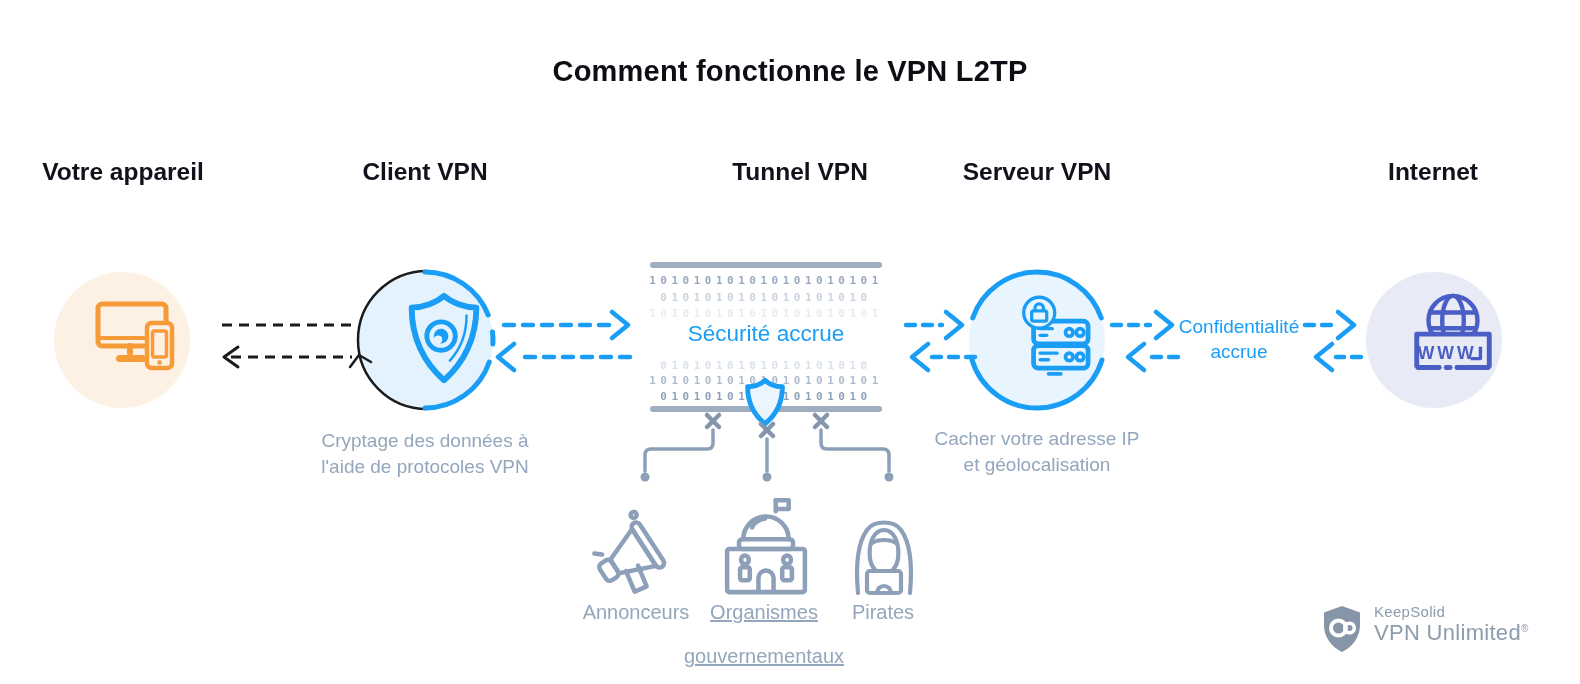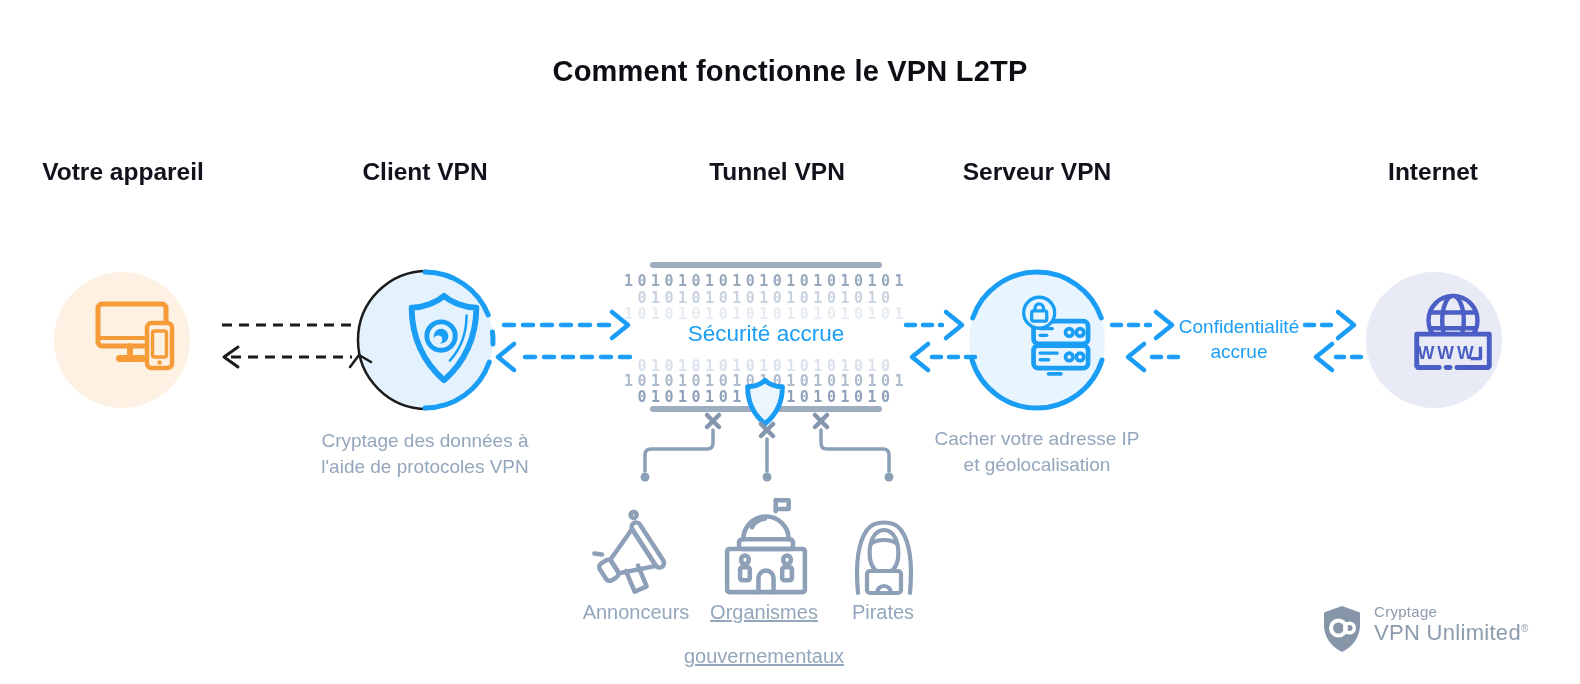--- a/index.html
+++ b/index.html
@@ -7,40 +7,40 @@
     position:relative;width:1580px;height:672px;background:#ffffff;overflow:hidden;
     font-family:"Liberation Sans", sans-serif;
   }
   .abs{position:absolute;}
   .center-x{transform:translateX(-50%);white-space:nowrap;}
   #title{top:55px;left:0;width:100%;text-align:center;font-size:29px;font-weight:700;color:#0d0d14;letter-spacing:.2px;}
   .node-label{top:158px;font-size:24.5px;font-weight:700;color:#12121c;}
   .circle{width:136px;height:136px;border-radius:50%;display:flex;align-items:center;justify-content:flex-end;}
   .caption{font-size:19px;line-height:26px;color:#93a6bc;text-align:center;}
   .privacy{font-size:19px;line-height:25px;color:#1a9df5;text-align:center;font-weight:400;}
-  .bin{left:766px;transform:translateX(-50%);font-family:"DejaVu Sans Mono", monospace;font-size:15px;font-weight:700;letter-spacing:4.5px;line-height:14px;white-space:nowrap;}
+  .bin{left:766px;transform:translateX(-50%);font-family:"DejaVu Sans Mono", monospace;font-size:11px;font-weight:700;letter-spacing:4.5px;line-height:14px;white-space:nowrap;}
   .r1{color:#98a9be}.r2{color:#c9d3e0}.r3{color:#e7ecf2}.r4{color:#dbe2ec}.r5{color:#aebccd}.r6{color:#8fa1b8}
   .bar{left:650px;width:232px;height:6px;border-radius:3px;background:#9fadc0;}
   #security-text{top:321px;left:766px;transform:translateX(-50%);font-size:22.5px;color:#1a9df5;}
   .threat-label{font-size:20px;color:#93a6bc;text-align:center;}
   #brand-company{font-size:15px;color:#8c9cad;letter-spacing:.3px;}
   #brand-product{font-size:22px;color:#8c9cad;letter-spacing:.3px;}
   sup.reg{font-size:10px;}
   svg{display:block;}
 </style>
 </head>
 <body>
 
 <div id="canvas">
 
   <div id="title" class="abs">Comment fonctionne le VPN L2TP</div>
 
   <div class="abs node-label center-x" style="left:123px;">Votre appareil</div>
   <div class="abs node-label center-x" style="left:425px;">Client VPN</div>
-  <div class="abs node-label center-x" style="left:777px;text-align:center;">Tunnel VPN</div>
+  <div class="abs node-label center-x" style="left:800px;text-align:center;">Tunnel VPN</div>
   <div class="abs node-label center-x" style="left:1037px;">Serveur VPN</div>
   <div class="abs node-label center-x" style="left:1433px;">Internet</div>
 
   <div class="abs circle" style="left:54px;top:272px;background:#fdf1e3;">
     <svg width="100" height="100" viewBox="0 0 100 100">
       <g fill="none" stroke="#f59b38" stroke-width="5" stroke-linecap="round" stroke-linejoin="round">
         <rect x="8" y="14" width="68" height="42" rx="4"></rect>
         <line x1="10" y1="48" x2="54" y2="48" stroke-width="4"></line>
         <path d="M 40 56 v 7" stroke-width="6"></path>
       </g>
@@ -249,17 +249,17 @@
   </div>
 
   <div class="abs" style="left:1320px;top:604px;">
     <svg width="44" height="50" viewBox="0 0 44 50">
       <path d="M22 2 L40 8.5 V21 C40 33 33 42.5 22 48 C11 42.5 4 33 4 21 V8.5 Z" fill="#8695a7"></path>
       <circle cx="18.5" cy="24" r="7.5" fill="none" stroke="#ffffff" stroke-width="4"></circle>
       <circle cx="29.5" cy="24" r="4.8" fill="none" stroke="#ffffff" stroke-width="3.5"></circle>
     </svg>
   </div>
   <div class="abs" style="left:1374px;top:603px;">
-    <div id="brand-company">Cryptage</div>
+    <div id="brand-company">KeepSolid</div>
     <div id="brand-product"><span>VPN Unlimited</span><sup class="reg">®</sup></div>
   </div>
 
 </div>
 
 </body></html>

